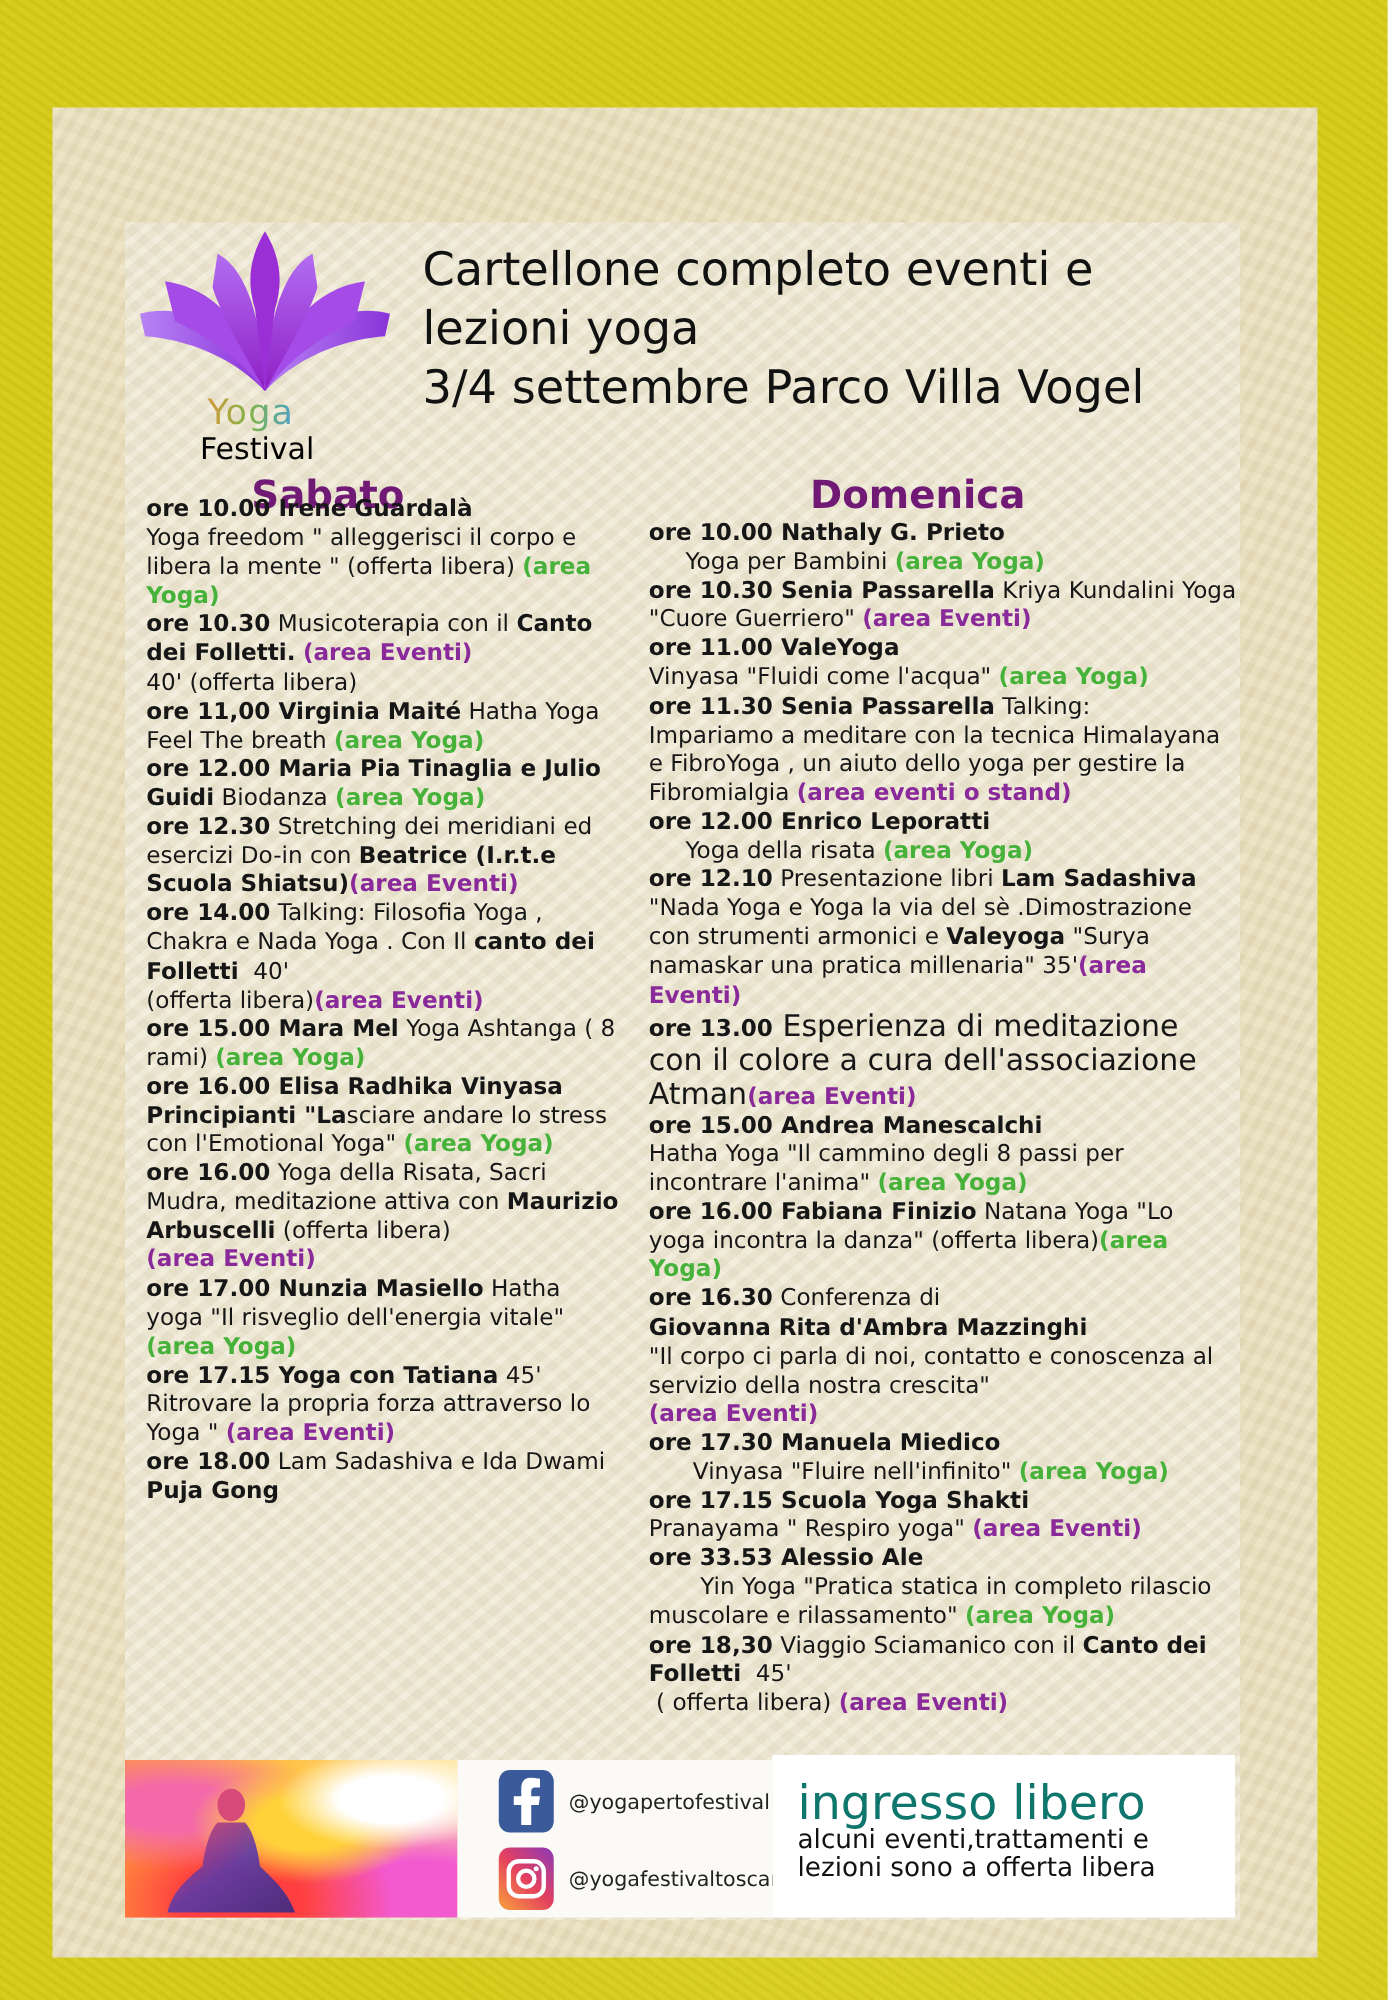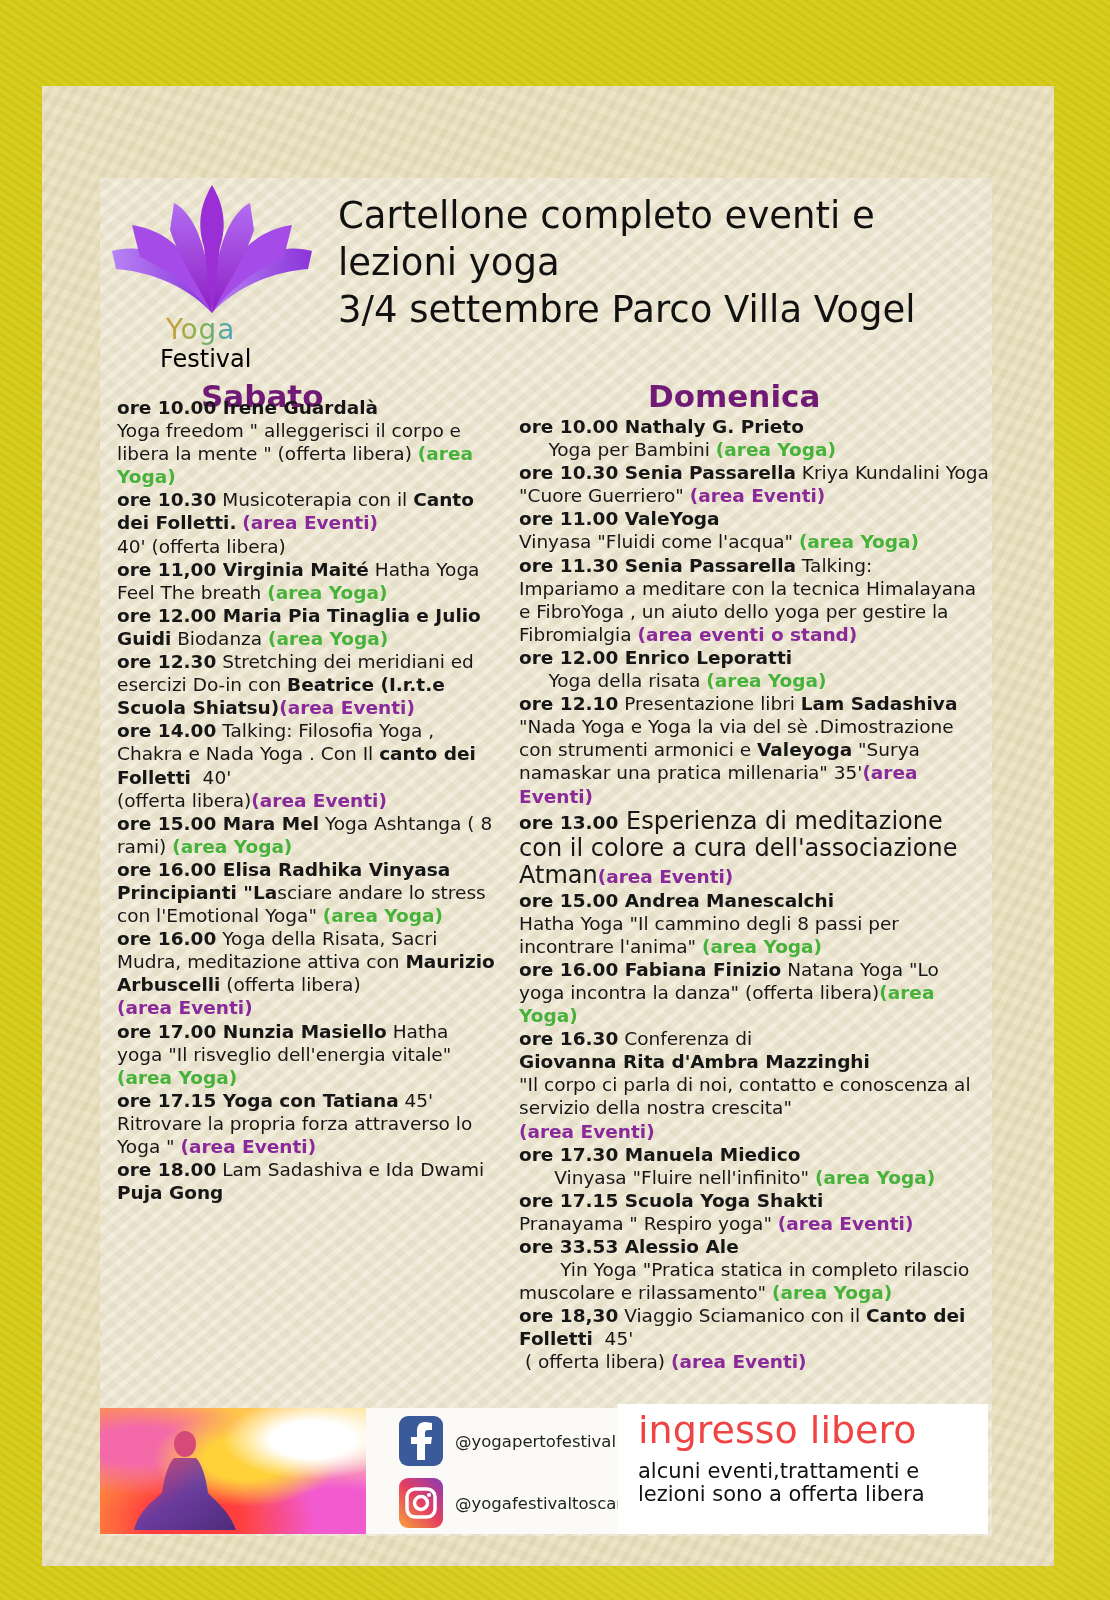--- a/index.html
+++ b/index.html
@@ -47,21 +47,21 @@
       radial-gradient(ellipse at 15% 30%, #f46aa8 0 15%, rgba(244,106,168,0) 40%),
       radial-gradient(ellipse at 35% 90%, #ff3f3f 0 20%, rgba(255,63,63,0) 50%),
       radial-gradient(ellipse at 90% 90%, #f25ad0 0 20%, rgba(242,90,208,0) 50%),
       linear-gradient(90deg,#ff9a3c,#ffc24a 50%,#ffe7a0);}
   .ft-img svg{position:absolute;left:30px;top:10px;}
   .ft-social{position:absolute;left:266px;top:0;width:252px;height:126px;background:#fbfaf6;}
   .ft-row{position:absolute;left:4px;display:flex;align-items:center;margin-left:29px;}
   .ft-row .ico{width:44px;height:50px;border-radius:9px;display:flex;align-items:center;justify-content:center;}
   .ft-row .handle{margin-left:12px;font-size:16.5px;color:#222;white-space:nowrap;}
   .ft-info{position:absolute;left:518px;top:-4px;width:370px;height:130px;background:#fff;}
-  .ft-info .big-t{position:absolute;left:20px;top:4px;font-size:38px;color:#ef4444;}
+  .ft-info .big-t{position:absolute;left:20px;top:16px;font-size:38px;color:#0f766e;}
   .ft-info .sm{position:absolute;left:20px;top:56px;font-size:21px;line-height:23px;color:#111;width:350px;}
 </style>
 </head>
 <body>
 
 <div class="paper"></div>
 <div class="panel"></div>
 
 <div class="logo">
   <svg width="200" height="130" viewBox="0 0 200 130">

